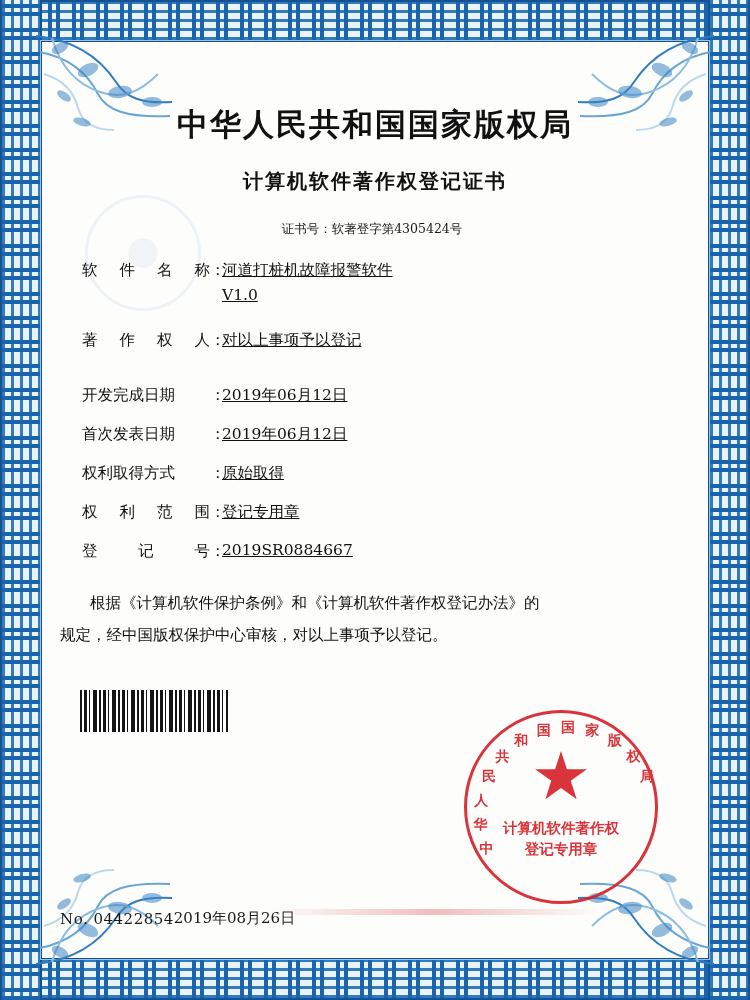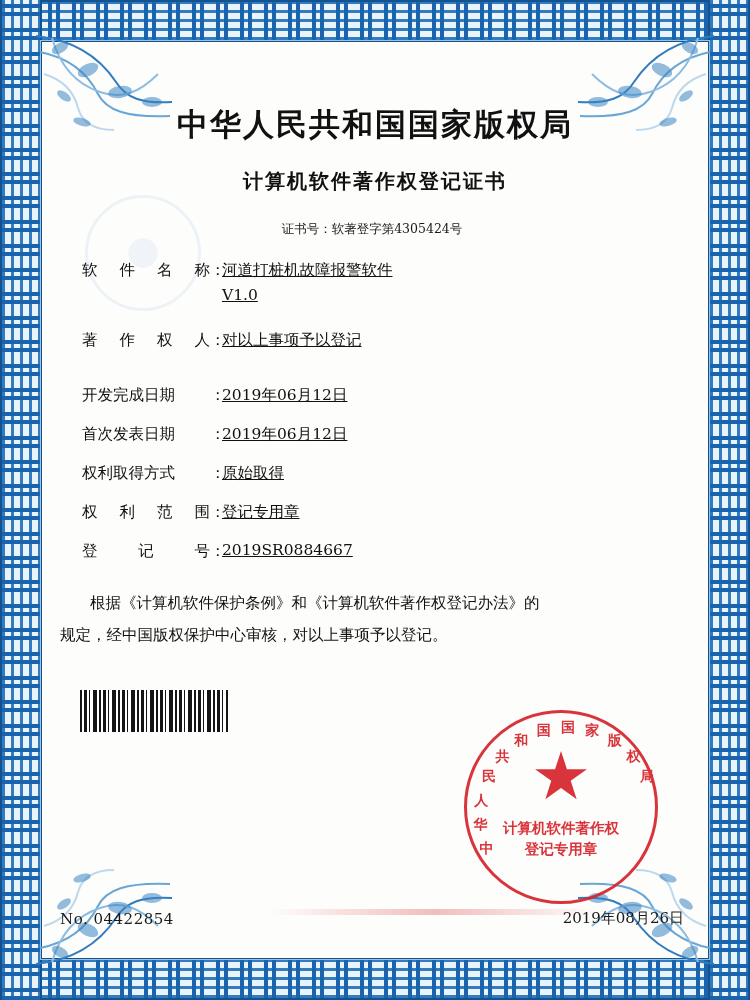--- a/index.html
+++ b/index.html
@@ -248,21 +248,21 @@
     font-family: "DejaVu Serif", serif;
   }
 
   
   .footer {
     position: absolute;
     left: 60px;
     right: 60px;
     bottom: 72px;
     display: flex;
-    justify-content: space-between;
+    justify-content: flex-start;
     align-items: flex-end;
     font-size: 15px;
     color: #1a1a1a;
     font-family: "DejaVu Serif", serif;
   }
   .footer .serial { letter-spacing: .5px; }
   .footer .issue-date { padding-right: 6px; }
   .red-scan {
     position: absolute;
     left: 210px;

